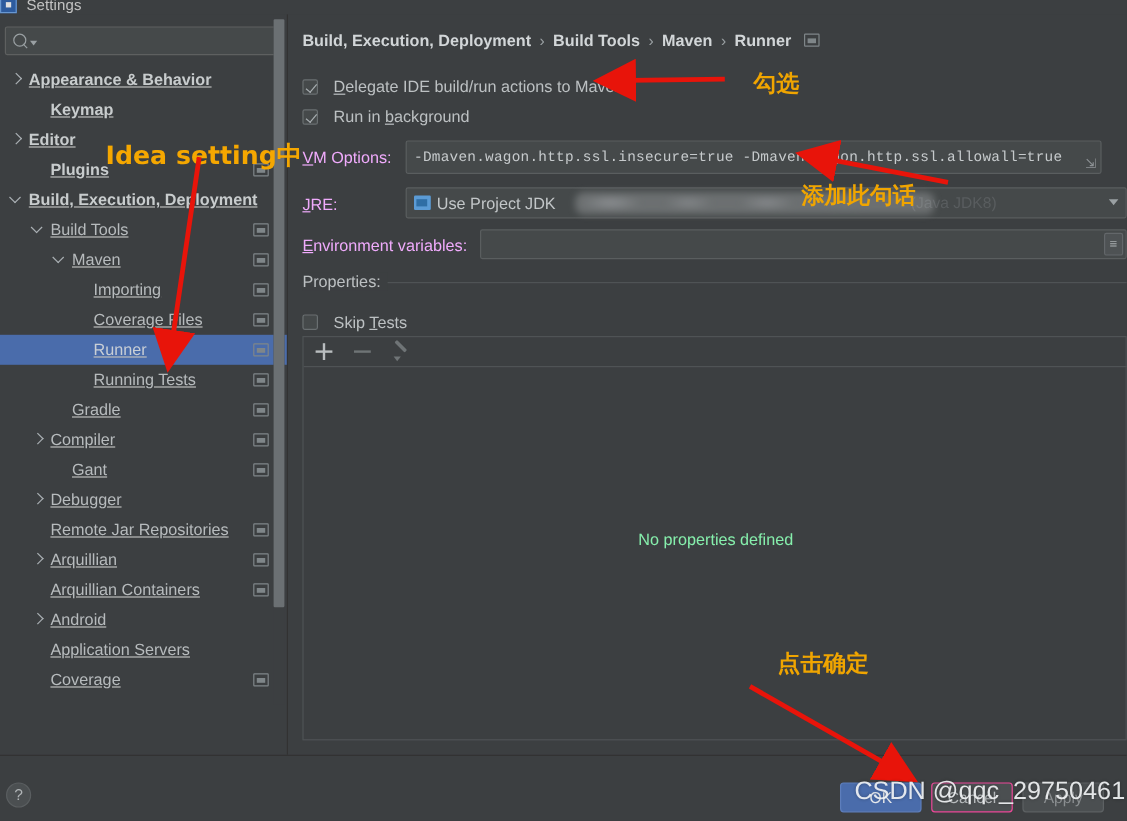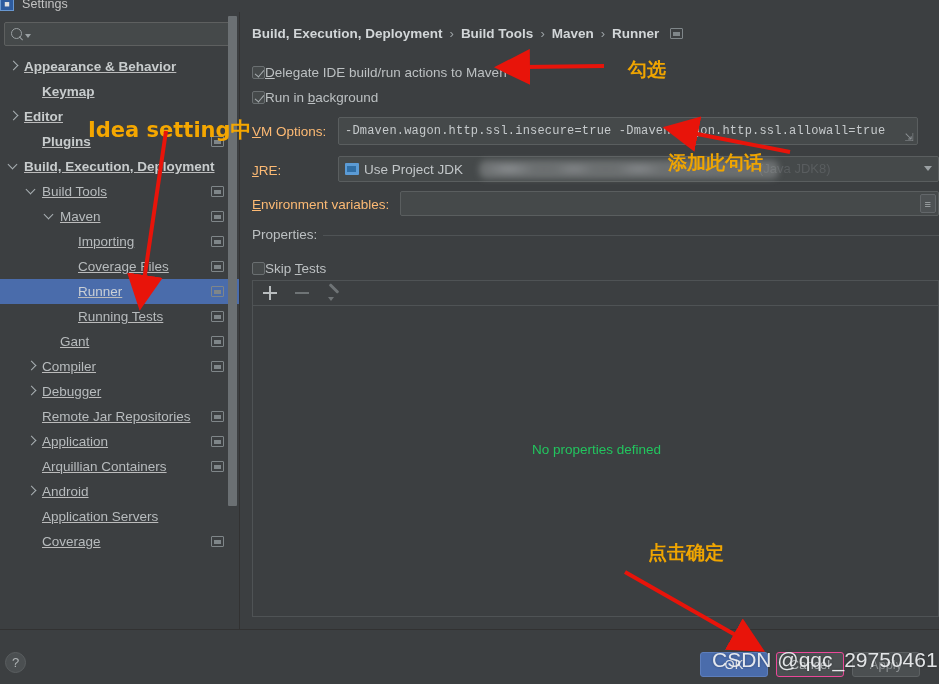--- a/index.html
+++ b/index.html
@@ -133,38 +133,38 @@
     position: relative; right: auto; top: auto; margin-left: 4px;
     width: 13px; height: 11px;
     border: 1.5px solid #7f8689; border-radius: 1px;
   }
   #breadcrumb .mini-icon2::after {
     content: ""; position: absolute; left: 1.5px; top: 2.5px;
     width: 7px; height: 4px; background: #7f8689;
   }
 
   .cb-row {
-    position: absolute; display: flex; align-items: center; gap: 0;
+    position: absolute; display: flex; align-items: center; gap: 13px;
   }
   .checkbox {
     width: 13px; height: 13px;
     background: #45494a; border: 1px solid #6a6f71; border-radius: 2px;
     position: relative; flex: none;
   }
   .checkbox.checked::after {
     content: ""; position: absolute; left: 3.5px; top: 0.5px;
     width: 4px; height: 8px;
     border-right: 1.7px solid #a8aeb1; border-bottom: 1.7px solid #a8aeb1;
     transform: rotate(40deg);
   }
   .cb-label { color: #bcc0c2; font-size: 13.5px; }
   .mn { text-decoration: underline; }
 
   .field-label {
-    position: absolute; color: #fdba74; font-size: 13.5px;
+    position: absolute; color: #f0abfc; font-size: 13.5px;
   }
   .field-box {
     position: absolute;
     background: #45494a; border: 1px solid #5a5e5f; border-radius: 2px;
     display: flex; align-items: center;
   }
   #vm-options-value {
     font-family: "Liberation Mono", monospace;
     font-size: 12px; color: #c6cacc; padding-left: 6px;
     letter-spacing: .2px; white-space: nowrap;
@@ -257,21 +257,21 @@
   }
   .tb-pencil::after {
     content: ""; position: absolute; left: 2.5px; top: 12.5px;
     width: 0; height: 0;
     border-left: 3px solid transparent; border-right: 3px solid transparent;
     border-top: 4px solid #6f7476;
   }
   #prop-empty {
     position: absolute; left: 0; top: 0; width: 687px; height: 337px;
     display: flex; align-items: center; justify-content: center;
-    color: #22c55e; font-size: 13.5px;
+    color: #86efac; font-size: 13.5px;
   }
 
   
   #bottombar {
     position: absolute; left: 0; top: 629px; width: 939px; height: 55px;
     background: #3c3f41; border-top: 1px solid #323232;
   }
   #help-btn {
     position: absolute; left: 5px; top: 22px;
     width: 21px; height: 21px; border-radius: 50%;
@@ -378,39 +378,43 @@
       </div>
       <div class="tree-row selected">
         <span class="tree-label" style="margin-left: 78px;">Runner</span>
         <span class="mini-icon"></span>
       </div>
       <div class="tree-row">
         <span class="tree-label" style="margin-left: 78px;">Running Tests</span>
         <span class="mini-icon"></span>
       </div>
       <div class="tree-row">
-        <span class="tree-label" style="margin-left: 60px;">Gant</span>
+        <span class="tree-label" style="margin-left: 60px;">Gradle</span>
         <span class="mini-icon"></span>
       </div>
       <div class="tree-row">
         <span class="arrow" style="left: 26px;"></span>
         <span class="tree-label" style="margin-left: 42px;">Compiler</span>
         <span class="mini-icon"></span>
       </div>
       <div class="tree-row">
+        <span class="tree-label" style="margin-left: 60px;">Gant</span>
+        <span class="mini-icon"></span>
+      </div>
+      <div class="tree-row">
         <span class="arrow" style="left: 26px;"></span>
         <span class="tree-label" style="margin-left: 42px;">Debugger</span>
       </div>
       <div class="tree-row">
         <span class="tree-label" style="margin-left: 42px;">Remote Jar Repositories</span>
         <span class="mini-icon"></span>
       </div>
       <div class="tree-row">
         <span class="arrow" style="left: 26px;"></span>
-        <span class="tree-label" style="margin-left: 42px;">Application</span>
+        <span class="tree-label" style="margin-left: 42px;">Arquillian</span>
         <span class="mini-icon"></span>
       </div>
       <div class="tree-row">
         <span class="tree-label" style="margin-left: 42px;">Arquillian Containers</span>
         <span class="mini-icon"></span>
       </div>
       <div class="tree-row">
         <span class="arrow" style="left: 26px;"></span>
         <span class="tree-label" style="margin-left: 42px;">Android</span>
       </div>

